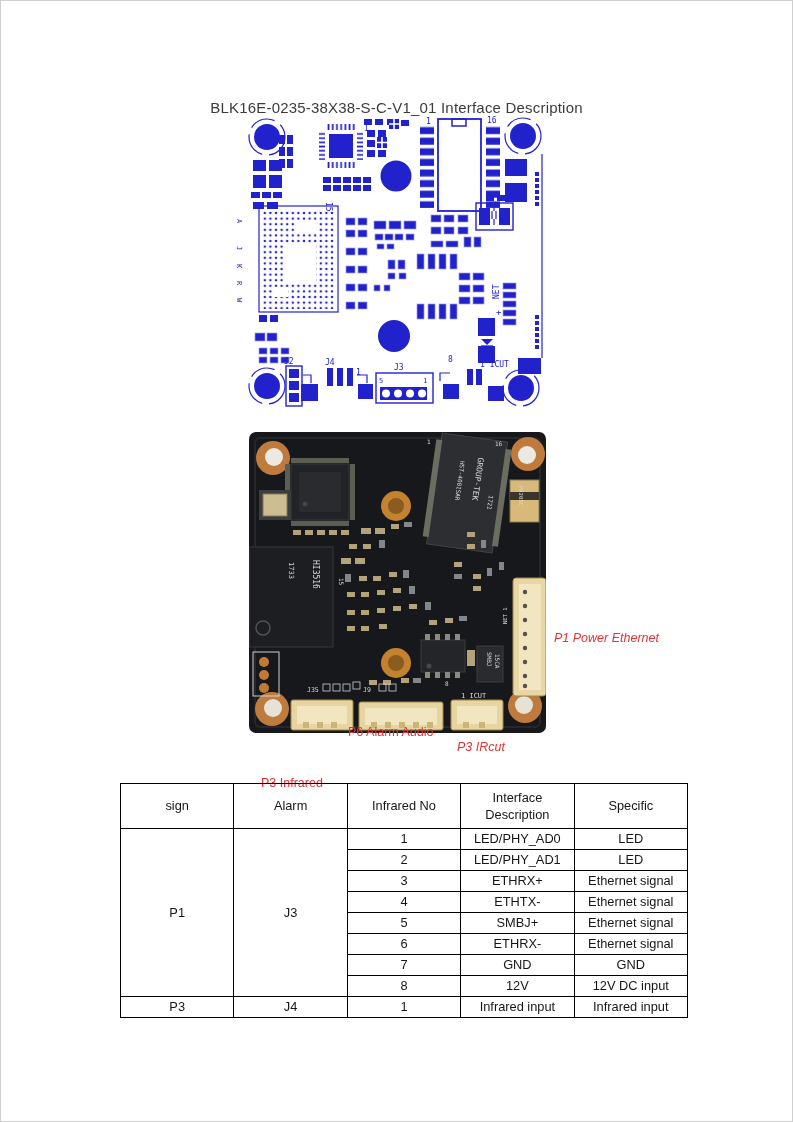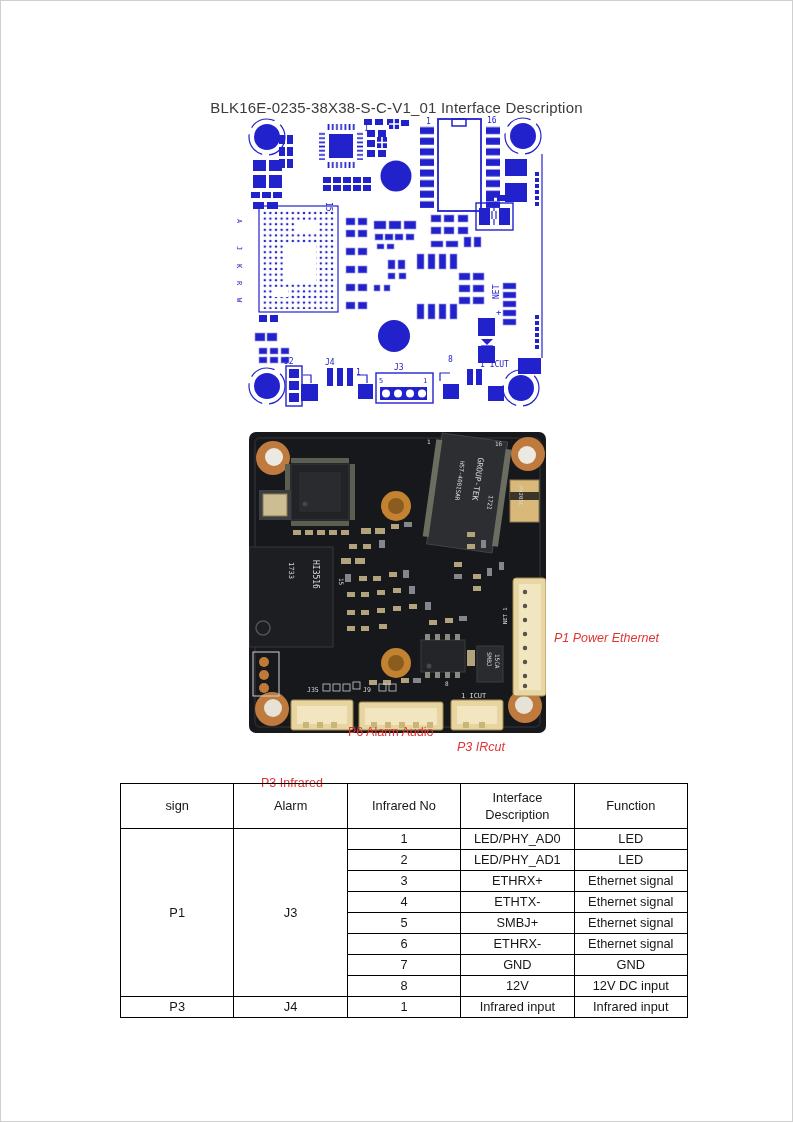--- a/index.html
+++ b/index.html
@@ -486,21 +486,21 @@
   <div class="red-label lbl-alarm">P6 Alarm Audio</div>
   <div class="red-label lbl-ircut">P3 IRcut</div>
 
   <table class="iface">
     <thead>
       <tr>
         <th>sign</th>
         <th>Alarm</th>
         <th>Infrared No</th>
         <th>Interface Description</th>
-        <th>Function</th>
+        <th>Specific</th>
       </tr>
     </thead>
     <tbody>
       <tr>
         <td rowspan="8">P1</td>
         <td rowspan="8">J3</td>
         <td>1</td>
         <td>LED/PHY_AD0</td>
         <td>LED</td>
       </tr>

